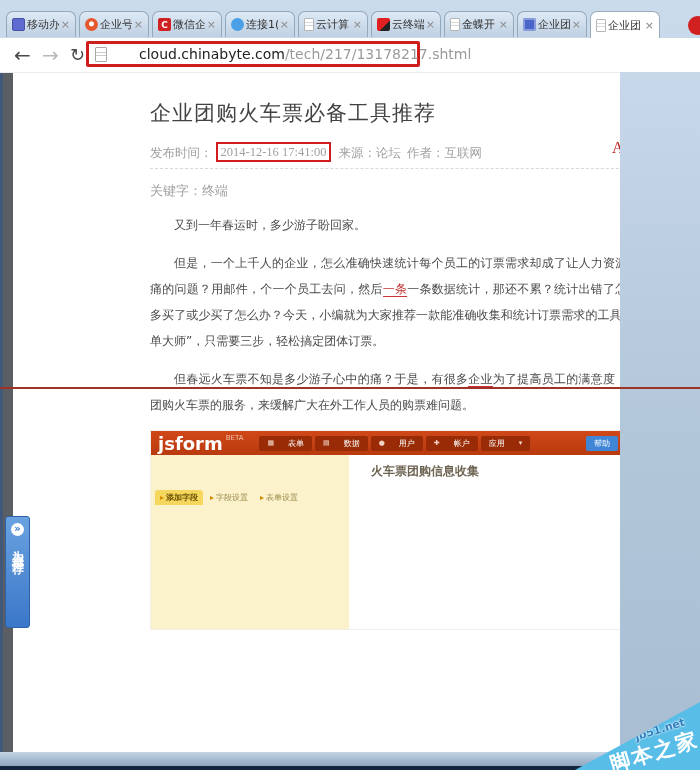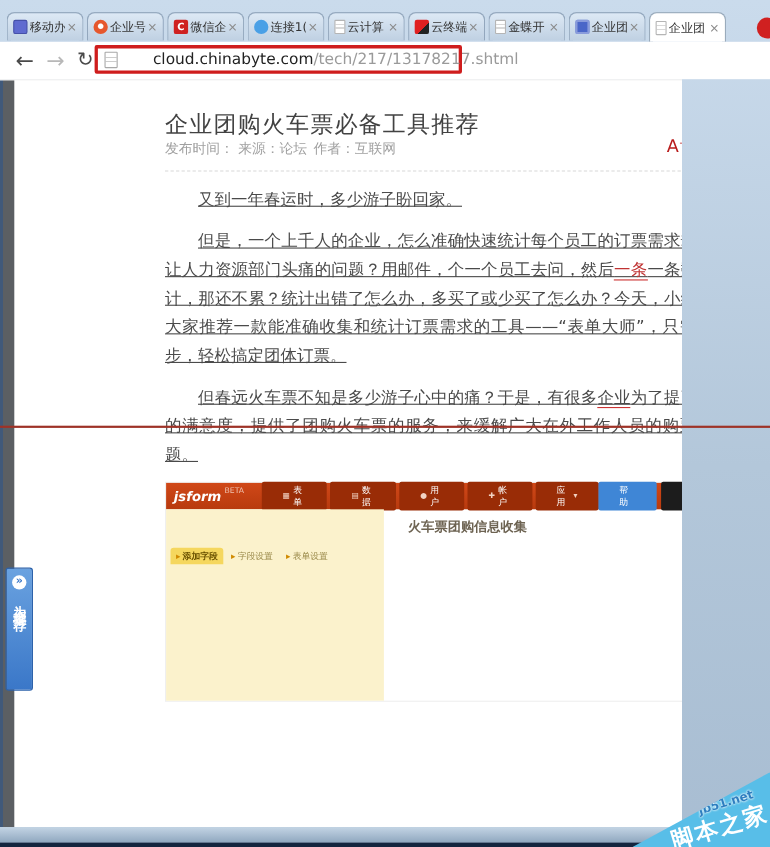--- a/index.html
+++ b/index.html
@@ -47,55 +47,55 @@
   .url-path{font-size:14px;color:#9a9a9a;}
 
   
   .page{position:absolute;top:72px;left:0;width:620px;height:680px;background:#fff;
     overflow:hidden;border-top:1px solid #ececec;box-sizing:border-box;}
   .left-strip{position:absolute;left:0;top:0;bottom:0;width:13px;
     background:linear-gradient(to right,#40597a 0 3px,#5b5f63 3px);}
 
   .article{position:absolute;left:150px;top:0;width:514px;}
   .a-title{margin:26px 0 0;font-size:21px;line-height:28px;font-weight:500;color:#424242;letter-spacing:1px;}
-  .meta{height:22px;position:relative;font-size:12.5px;color:#a0a0a0;
-    display:flex;align-items:flex-start;}
+  .meta{margin-top:13px;height:22px;position:relative;font-size:12.5px;color:#a0a0a0;
+    display:flex;align-items:flex-end;font-family:Liberation Serif, serif;}
   .date-box{display:inline-block;border:2px solid #cf1d1d;padding:0 3px;margin:0 3px;line-height:16px;}
   .meta-src{margin-left:4px;} .meta-auth{margin-left:6px;}
   .font-btns{position:absolute;right:4px;top:-4px;font-size:16px;color:#b91c1c;}
   .font-btns span{margin-left:10px;}
   .dashed{margin-top:6px;border-bottom:1px dashed #d8d8d8;}
   .keywords{margin-top:13px;font-size:13px;color:#a0a0a0;}
-  .p{margin:12px 0 0;font-size:15px;line-height:26px;color:#4a4a4a;
-    text-indent:2em;text-align:justify;text-decoration:underline;}
+  .p{margin:12px 0 0;font-size:12px;line-height:26px;color:#4a4a4a;
+    text-indent:2em;text-align:justify;}
   .lnk-dark{color:#4a4a4a;text-decoration:none;border-bottom:1px solid #c33;}
   .lnk-red{color:#c03333;text-decoration:none;border-bottom:1px solid #c33;}
 
   .red-hline{position:absolute;left:0;top:387px;width:700px;border-top:2px solid #9e3227;z-index:30;}
 
   
   .reco{position:absolute;left:5px;top:443px;width:25px;height:112px;z-index:20;
     background:linear-gradient(#6aa2e0,#3a77c8);border:1px solid #2d62aa;border-radius:3px;
     display:flex;flex-direction:column;align-items:center;color:#fff;box-sizing:border-box;}
   .reco-chevron{margin-top:6px;width:13px;height:13px;border-radius:50%;background:#fff;
     color:#3a77c8;font-size:10px;line-height:12px;text-align:center;font-weight:bold;}
   .reco-chevron::after{content:"»";}
   .reco-text{margin-top:4px;font-size:12px;font-weight:bold;
     writing-mode:vertical-lr;text-orientation:upright;letter-spacing:4px;}
 
   
   .jsform{position:relative;width:512px;margin-top:12px;height:200px;background:#fff;
     border:1px solid #efefef;box-sizing:border-box;}
   .jf-header{position:absolute;top:0;left:0;right:0;height:24px;
     background:linear-gradient(#d04818,#b83a0e);display:flex;align-items:center;padding:0 7px;box-sizing:border-box;}
-  .jf-logo{color:#fff;font-style:italic;font-weight:bold;font-size:12px;}
+  .jf-logo{color:#fff;font-weight:bold;font-size:18px;}
   .jf-beta{color:#eec0ae;font-size:7px;margin-left:3px;align-self:flex-start;margin-top:3px;}
   .jf-nav{display:flex;margin-left:16px;gap:3px;}
-  .jf-pill{background:#992c06;color:#fff;font-size:8px;padding:2px 19px;border-radius:2px;
-    display:flex;align-items:center;gap:3px;line-height:11px;}
+  .jf-pill{background:#992c06;color:#fff;font-size:8px;padding:2px 8px;border-radius:2px;
+    display:flex;align-items:flex-end;gap:14px;line-height:11px;}
   .jf-pill .gi{font-size:7px;color:#f2d2c2;}
   .gi-form::before{content:"▦";} .gi-data::before{content:"▤";}
   .gi-user::before{content:"●";} .gi-acct::before{content:"✚";}
   .jf-app::after{content:"▾";font-size:7px;color:#f2d2c2;}
   .jf-help{margin-left:auto;background:#3f86d6;}
   .jf-logout{margin-left:4px;background:#1c1c1c;}
   .jf-body{position:absolute;top:24px;left:0;right:0;bottom:0;display:flex;}
   .jf-left{width:198px;flex:none;background:#fbf2cc;position:relative;border-right:1px solid:#eee;}
   .jf-tabs{display:flex;padding:3px 2px 0 4px;gap:2px;}
   .jf-tab{font-size:8px;color:#9a8a4a;padding:2px 5px;border-radius:3px 3px 0 0;margin-top:32px;}
@@ -183,29 +183,33 @@
   </div>
 
   <div class="page">
     <div class="left-strip"></div>
 
     <div class="article">
       <h1 class="a-title">企业团购火车票必备工具推荐</h1>
 
       <div class="meta">
         <span>发布时间：</span>
+        <span class="date-box">
+          <span>2014-12-16 17:41:00</span>
+        </span>
         <span class="meta-src">来源：论坛</span>
         <span class="meta-auth">作者：互联网</span>
         <span class="font-btns">
           <span>A⁺</span>
           <span>A⁻</span>
         </span>
       </div>
 
       <div class="dashed"></div>
+      <div class="keywords">关键字：终端</div>
 
       <p class="p">又到一年春运时，多少游子盼回家。</p>
 
       <p class="p"><span>但是，一个上千人的企业，怎么准确快速统计每个员工的订票需求却成了让人力资源部门头痛的问题？用邮件，个一个员工去问，然后</span><a class="lnk-red">一条</a><span>一条数据统计，那还不累？统计出错了怎么办，多买了或少买了怎么办？今天，小编就为大家推荐一款能准确收集和统计订票需求的工具——“表单大师”，只需要三步，轻松搞定团体订票。</span></p>
 
       <p class="p"><span>但春远火车票不知是多少游子心中的痛？于是，有很多</span><a class="lnk-dark">企业</a><span>为了提高员工的满意度，提供了团购火车票的服务，来缓解广大在外工作人员的购票难问题。</span></p>
 
 
       <div class="jsform">
         <div class="jf-header">

